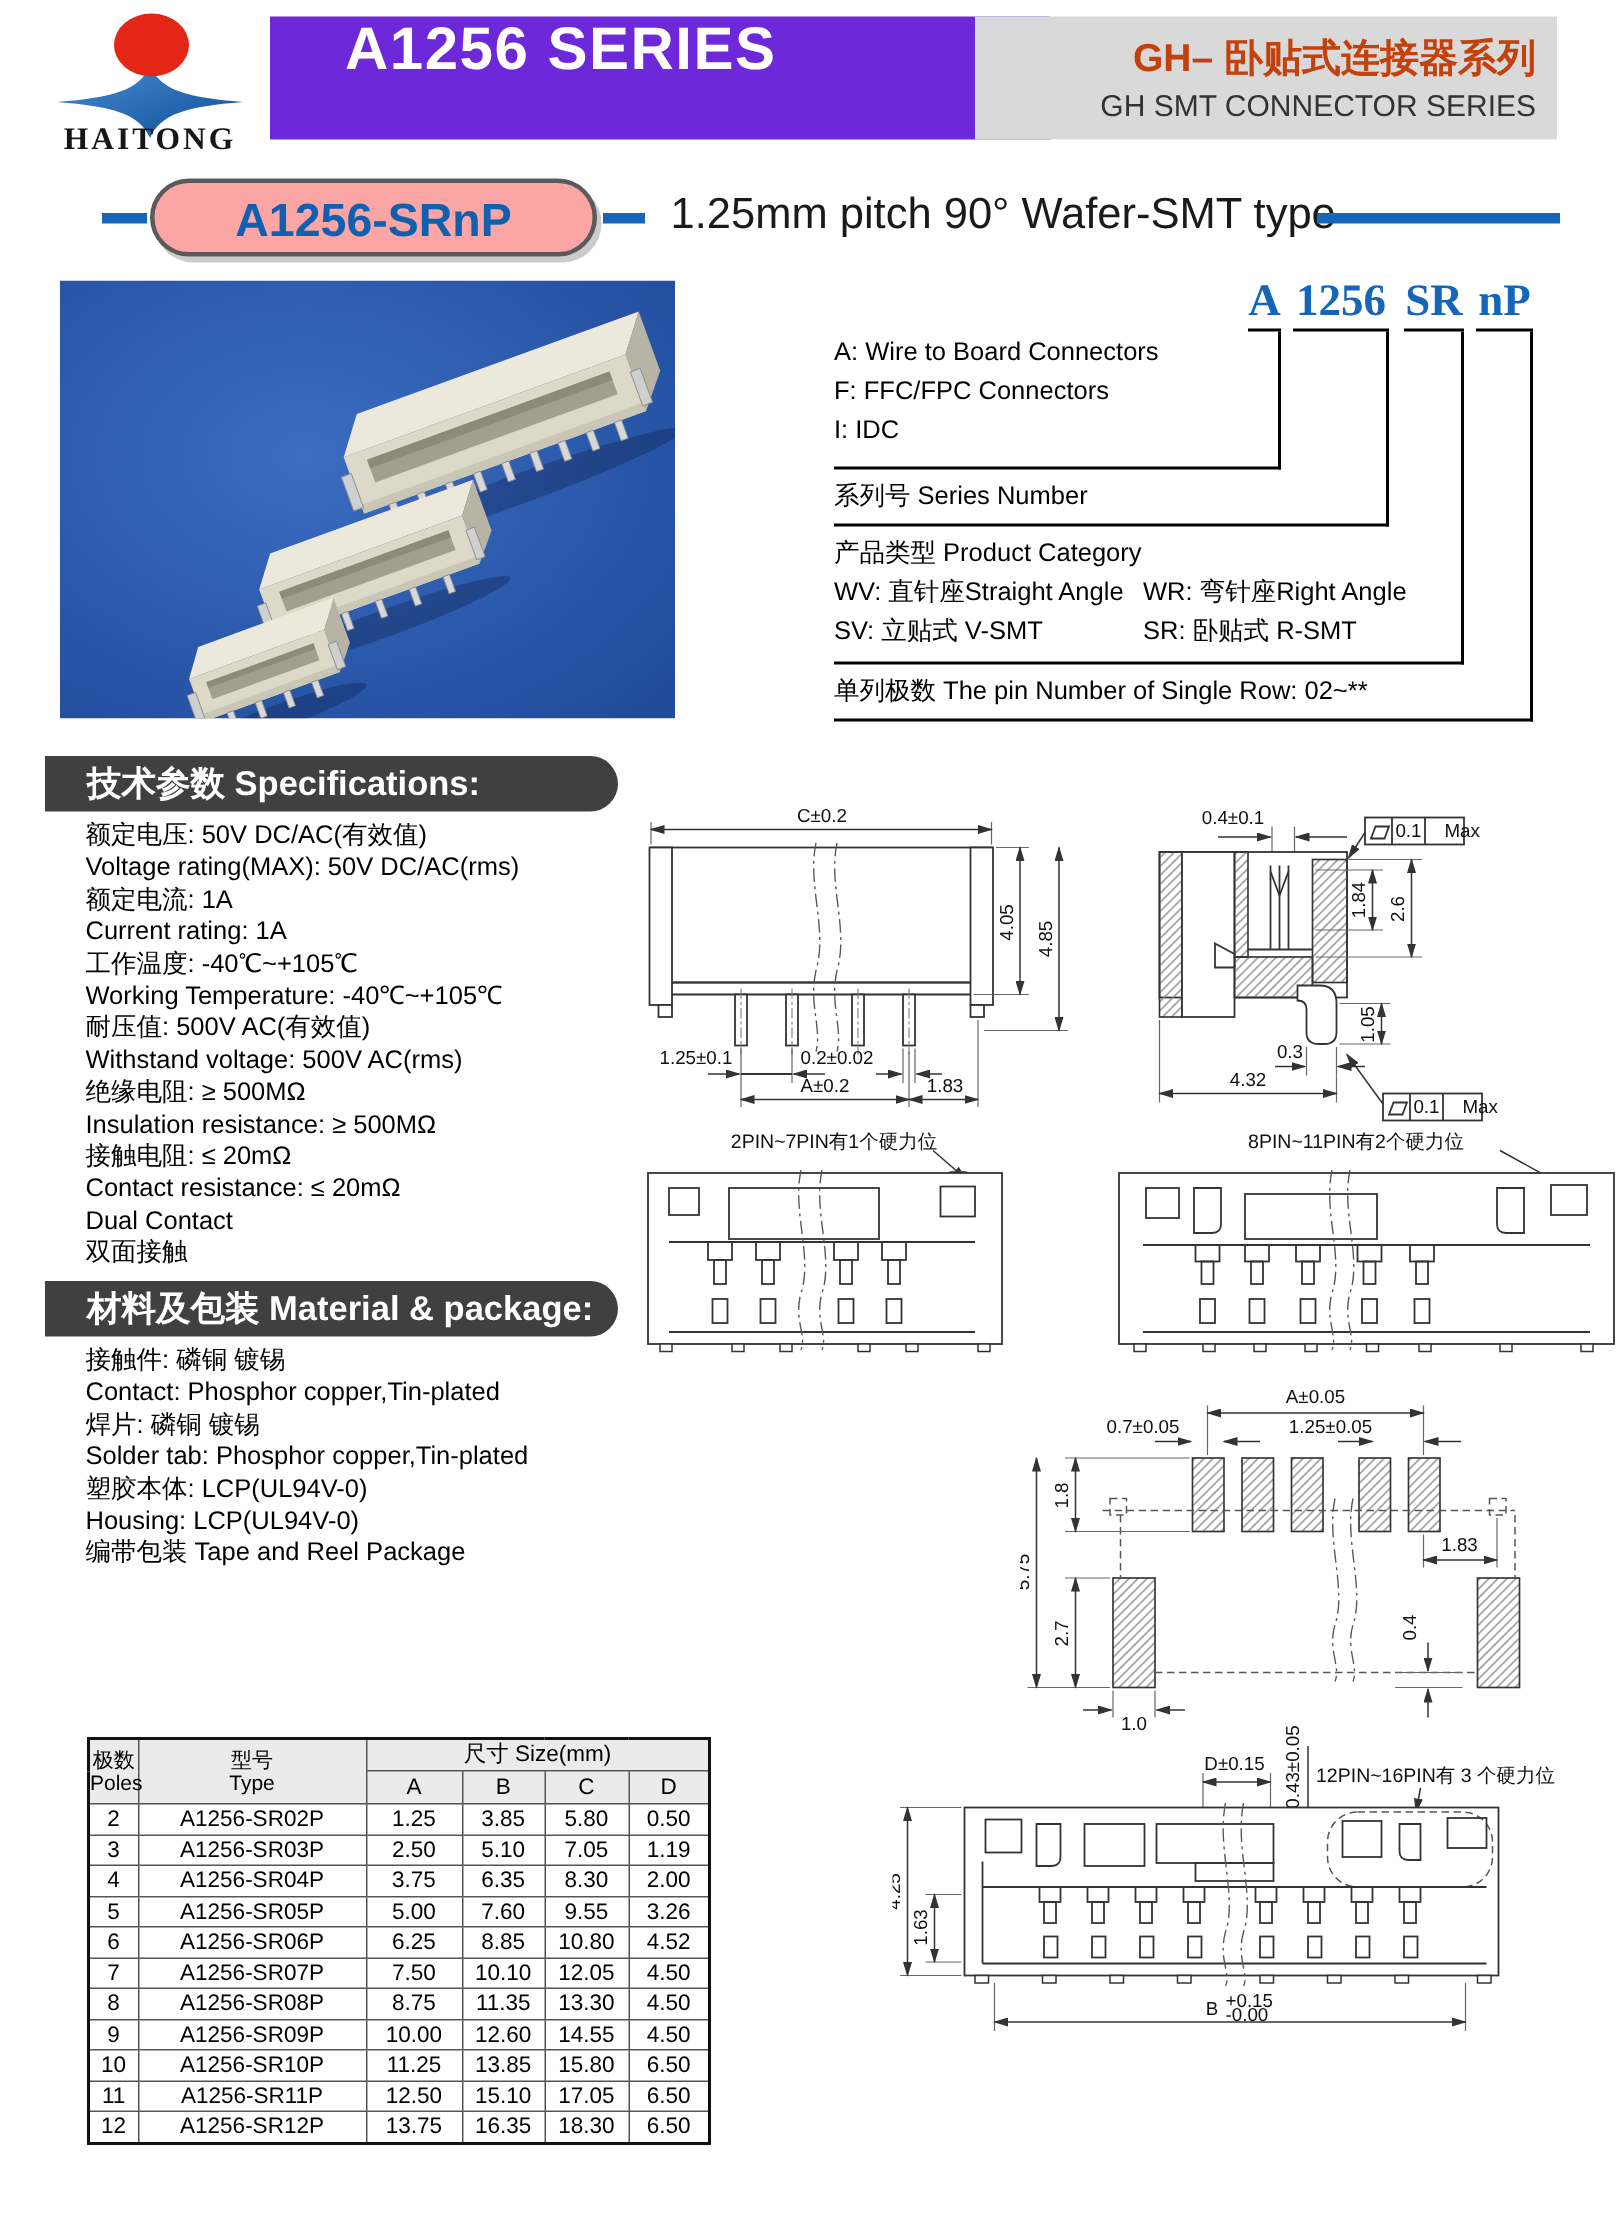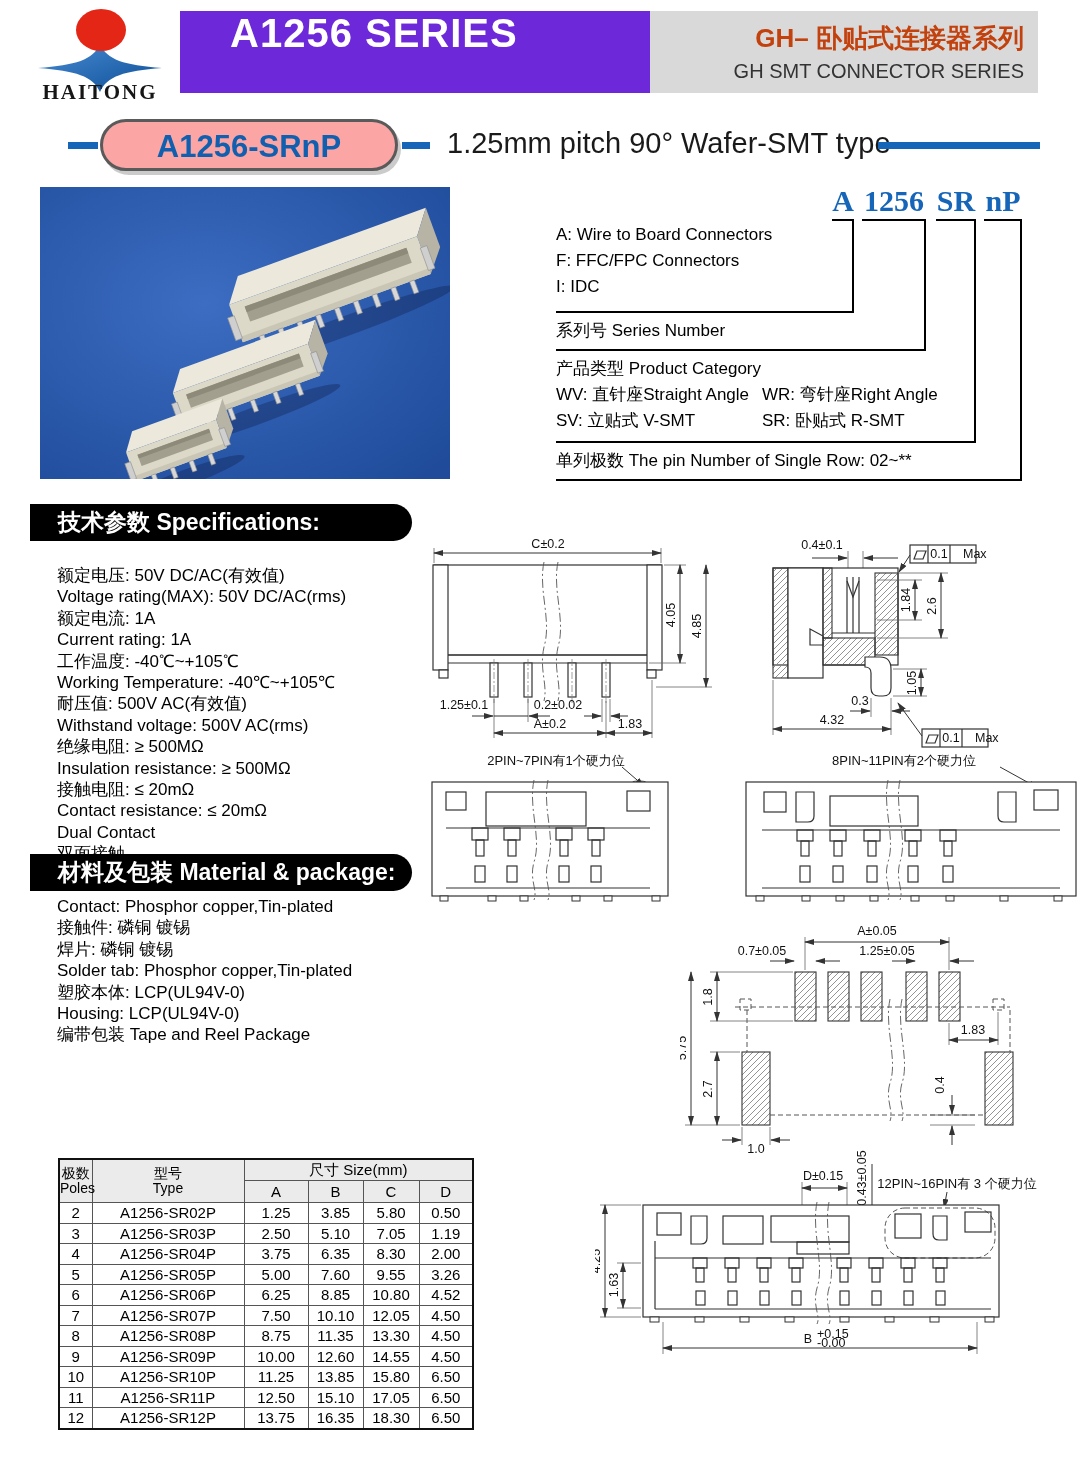--- a/index.html
+++ b/index.html
@@ -22,21 +22,21 @@
   .page-subtitle{font-size:29px;color:#1a1a1a;}
 
   
   .pn-code{font-family:"Liberation Serif",serif;font-weight:bold;color:#1565b8;font-size:30px;
            text-align:center;border-bottom:2px solid #000;height:34px;line-height:32px;}
   .pn-line{font-size:17px;color:#000;white-space:nowrap;}
   .pn-rule{background:#000;height:2px;}
   .pn-vert{background:#000;width:2px;}
 
   
-  .sec-banner{background:#000000;color:#fff;font-weight:bold;font-size:23px;height:37px;
+  .sec-banner{background:#404040;color:#fff;font-weight:bold;font-size:23px;height:37px;
               line-height:37px;border-radius:0 19px 19px 0;padding-left:28px;box-sizing:border-box;}
   .text-block .text-line{font-size:17px;line-height:21.4px;color:#000;white-space:nowrap;}
 
   
   table.size{border-collapse:collapse;table-layout:fixed;border:2px solid #111;}
   table.size th,table.size td{border:1px solid #555;text-align:center;padding:0;
                               font-size:15px;color:#000;font-weight:normal;}
   table.size th{background:#ebebeb;}
   table.size thead .hdr2{font-size:14px;line-height:15px;}
   table.size td{height:19.5px;line-height:19.5px;}
@@ -185,41 +185,41 @@
     <div class="abs pn-line" style="left:222px;top:224px;">SR: 卧贴式 R-SMT</div>
     <div class="abs pn-rule" style="left:16px;top:256px;width:420px;"></div>
     <div class="abs pn-vert" style="left:434px;top:36px;height:222px;"></div>
 
     <div class="abs pn-line" style="left:16px;top:264px;">单列极数 The pin Number of Single Row: 02~**</div>
     <div class="abs pn-rule" style="left:16px;top:294px;width:466px;"></div>
     <div class="abs pn-vert" style="left:480px;top:36px;height:260px;"></div>
   </div>
 
   <div class="abs sec-banner" style="left:30px;top:504px;width:382px;">技术参数 Specifications:</div>
-  <div class="abs text-block" style="left:57px;top:546px;width:370px;margin-top:19px;">
+  <div class="abs text-block" style="left:57px;top:546px;width:370px;">
       <div class="text-line">额定电压: 50V DC/AC(有效值)</div>
       <div class="text-line">Voltage rating(MAX): 50V DC/AC(rms)</div>
       <div class="text-line">额定电流: 1A</div>
       <div class="text-line">Current rating: 1A</div>
       <div class="text-line">工作温度: -40℃~+105℃</div>
       <div class="text-line">Working Temperature: -40℃~+105℃</div>
       <div class="text-line">耐压值: 500V AC(有效值)</div>
       <div class="text-line">Withstand voltage: 500V AC(rms)</div>
       <div class="text-line">绝缘电阻: ≥ 500MΩ</div>
       <div class="text-line">Insulation resistance: ≥ 500MΩ</div>
       <div class="text-line">接触电阻: ≤ 20mΩ</div>
       <div class="text-line">Contact resistance: ≤ 20mΩ</div>
       <div class="text-line">Dual Contact</div>
       <div class="text-line">双面接触</div>
     </div>
 
   <div class="abs sec-banner" style="left:30px;top:854px;width:382px;">材料及包装 Material &amp; package:</div>
   <div class="abs text-block" style="left:57px;top:896px;width:370px;">
+      <div class="text-line">接触件: 磷铜 镀锡</div>
       <div class="text-line">Contact: Phosphor copper,Tin-plated</div>
-      <div class="text-line">接触件: 磷铜 镀锡</div>
       <div class="text-line">焊片: 磷铜 镀锡</div>
       <div class="text-line">Solder tab: Phosphor copper,Tin-plated</div>
       <div class="text-line">塑胶本体: LCP(UL94V-0)</div>
       <div class="text-line">Housing: LCP(UL94V-0)</div>
       <div class="text-line">编带包装 Tape and Reel Package</div>
     </div>
 
   <table class="size abs" style="left:58px;top:1158px;width:414px;">
     <colgroup>
       <col style="width:33px">

